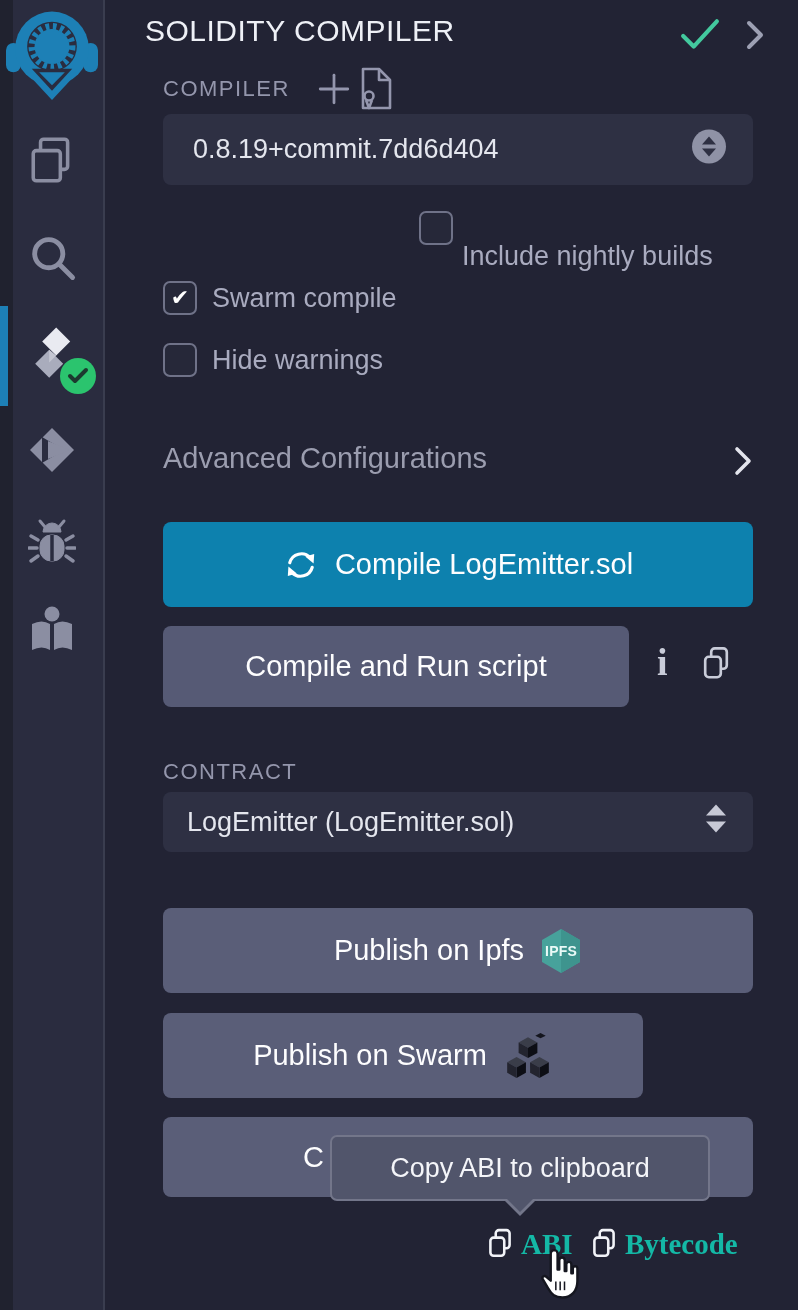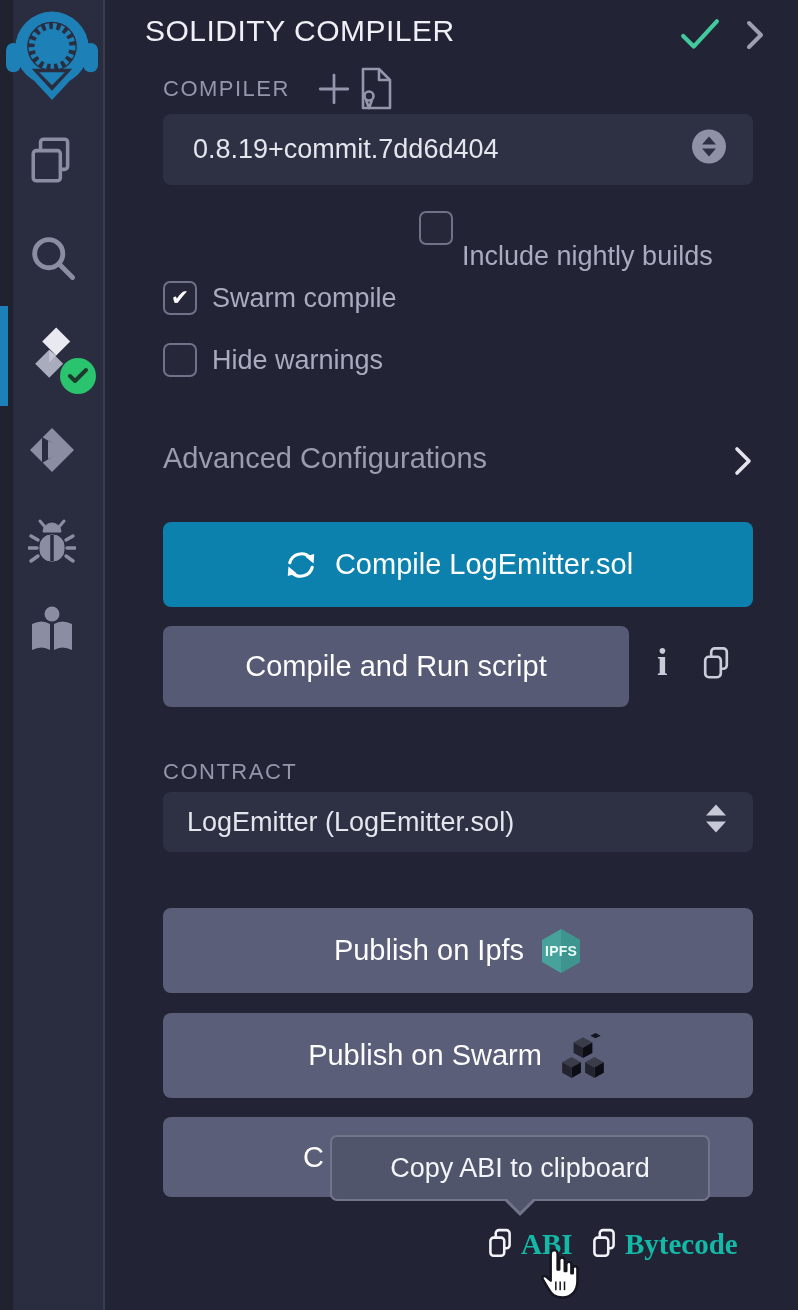--- a/index.html
+++ b/index.html
@@ -244,21 +244,21 @@
     <span>Publish on Ipfs</span>
     <span class="ipfs-wrap">
       <svg width="42" height="46" viewBox="0 0 42 46">
         <polygon points="21,1 40,12 40,34 21,45 2,34 2,12" fill="#47a29b"></polygon>
         <polygon points="21,1 40,12 40,34 21,45 21,23" fill="#3e948e"></polygon>
       </svg>
       <span class="ipfs-text">IPFS</span>
     </span>
   </div>
 
-  <div class="abs btn btn-secondary" style="left:163px; top:1013px; width:590px; height:85px;">
+  <div class="abs btn btn-secondary" style="left:163px; top:1013px; width:480px; height:85px;">
     <span>Publish on Swarm</span>
     <span style="display:flex;">
       <svg width="50" height="50" viewBox="0 0 48 48">
 
         <polygon points="24,6 33,11 24,16 15,11" fill="#3a3d49"></polygon>
         <polygon points="24,16 33,11 33,21 24,26" fill="#0d0e15"></polygon>
         <polygon points="24,16 15,11 15,21 24,26" fill="#23242f"></polygon>
 
         <polygon points="13,25 22,30 13,35 4,30" fill="#3a3d49"></polygon>
         <polygon points="13,35 22,30 22,40 13,45" fill="#0d0e15"></polygon>

